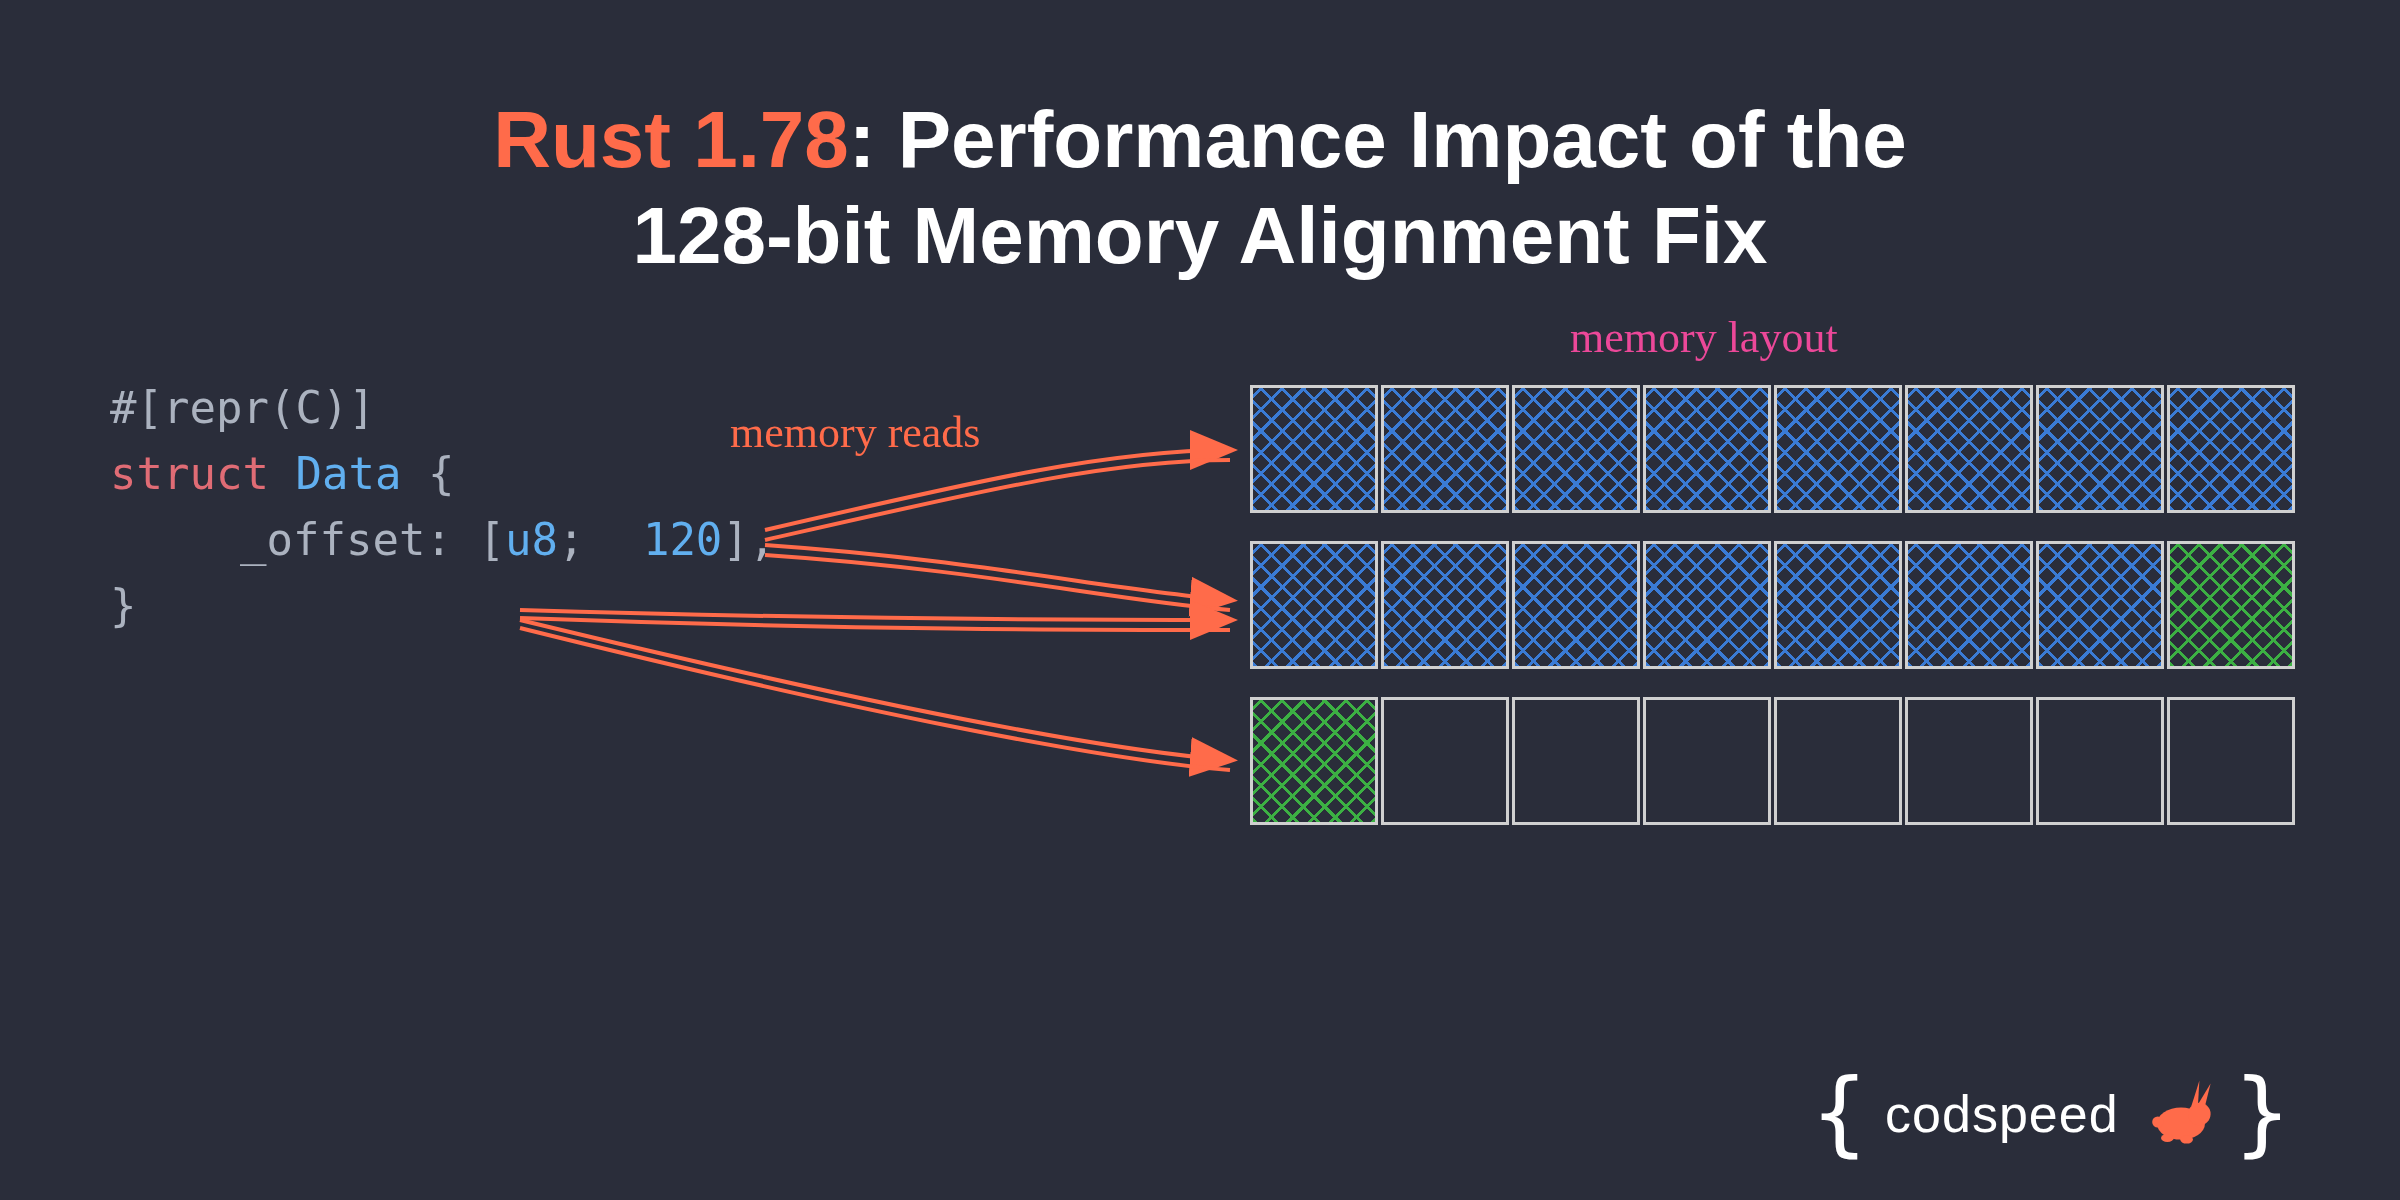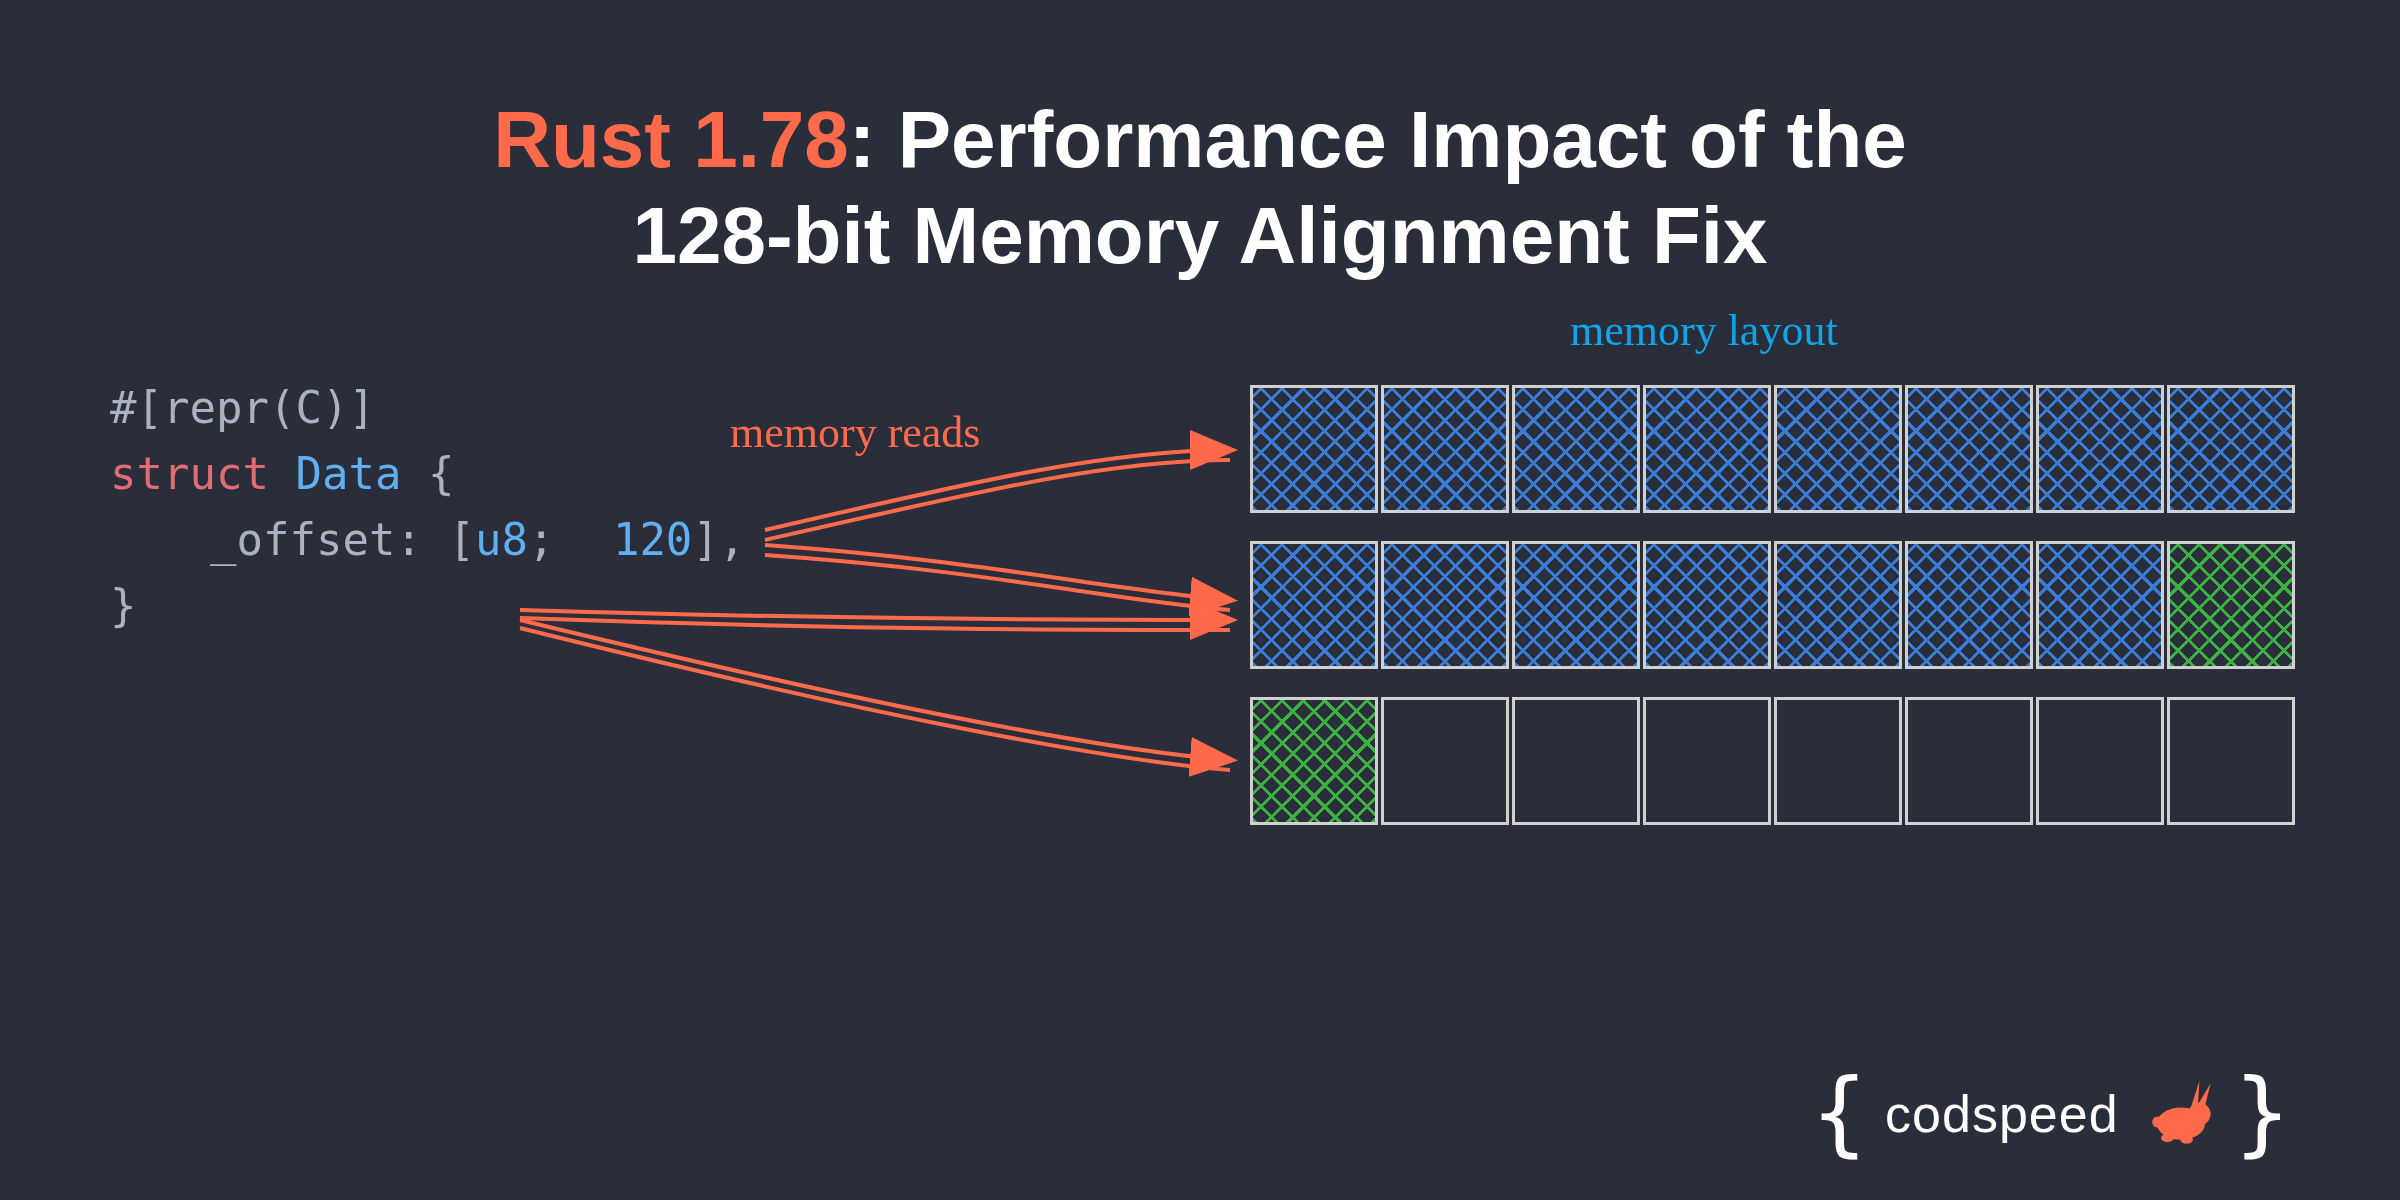--- a/index.html
+++ b/index.html
@@ -14,40 +14,40 @@
     position: absolute;
     left: 110px;
     top: 375px;
     font-family: "SF Mono", "Monaco", "Consolas", monospace;
     font-size: 44px;
     line-height: 1.5;
     color: #abb2bf;
   }
   .kw   { color: #e06c75; }
   .ty   { color: #61afef; }
-  .ident{ color: #abb2bf; }
+  .ident{ color: #abb2bf; margin-left: 30px; }
   .num  { color: #61afef; margin-left: 32px; }
   .punc { color: #abb2bf; }
   .attr { color: #abb2bf; }
 
   .mem-reads-label {
     position: absolute;
     left: 730px;
     top: 407px;
     font-family: "Comic Sans MS", "Chalkboard SE", cursive;
     font-size: 44px;
     color: #ff6b4a;
   }
   .mem-layout-label {
     position: absolute;
     left: 1570px;
-    top: 305px;
+    top: 312px;
     font-family: "Comic Sans MS", "Chalkboard SE", cursive;
     font-size: 44px;
-    color: #0ea5e9;
+    color: #ec4899;
   }
 
   .grid {
     position: absolute;
     left: 1250px;
     top: 385px;
   }
   .grid-row { display: flex; margin-bottom: 28px; }
   .cell {
     width: 128px;

